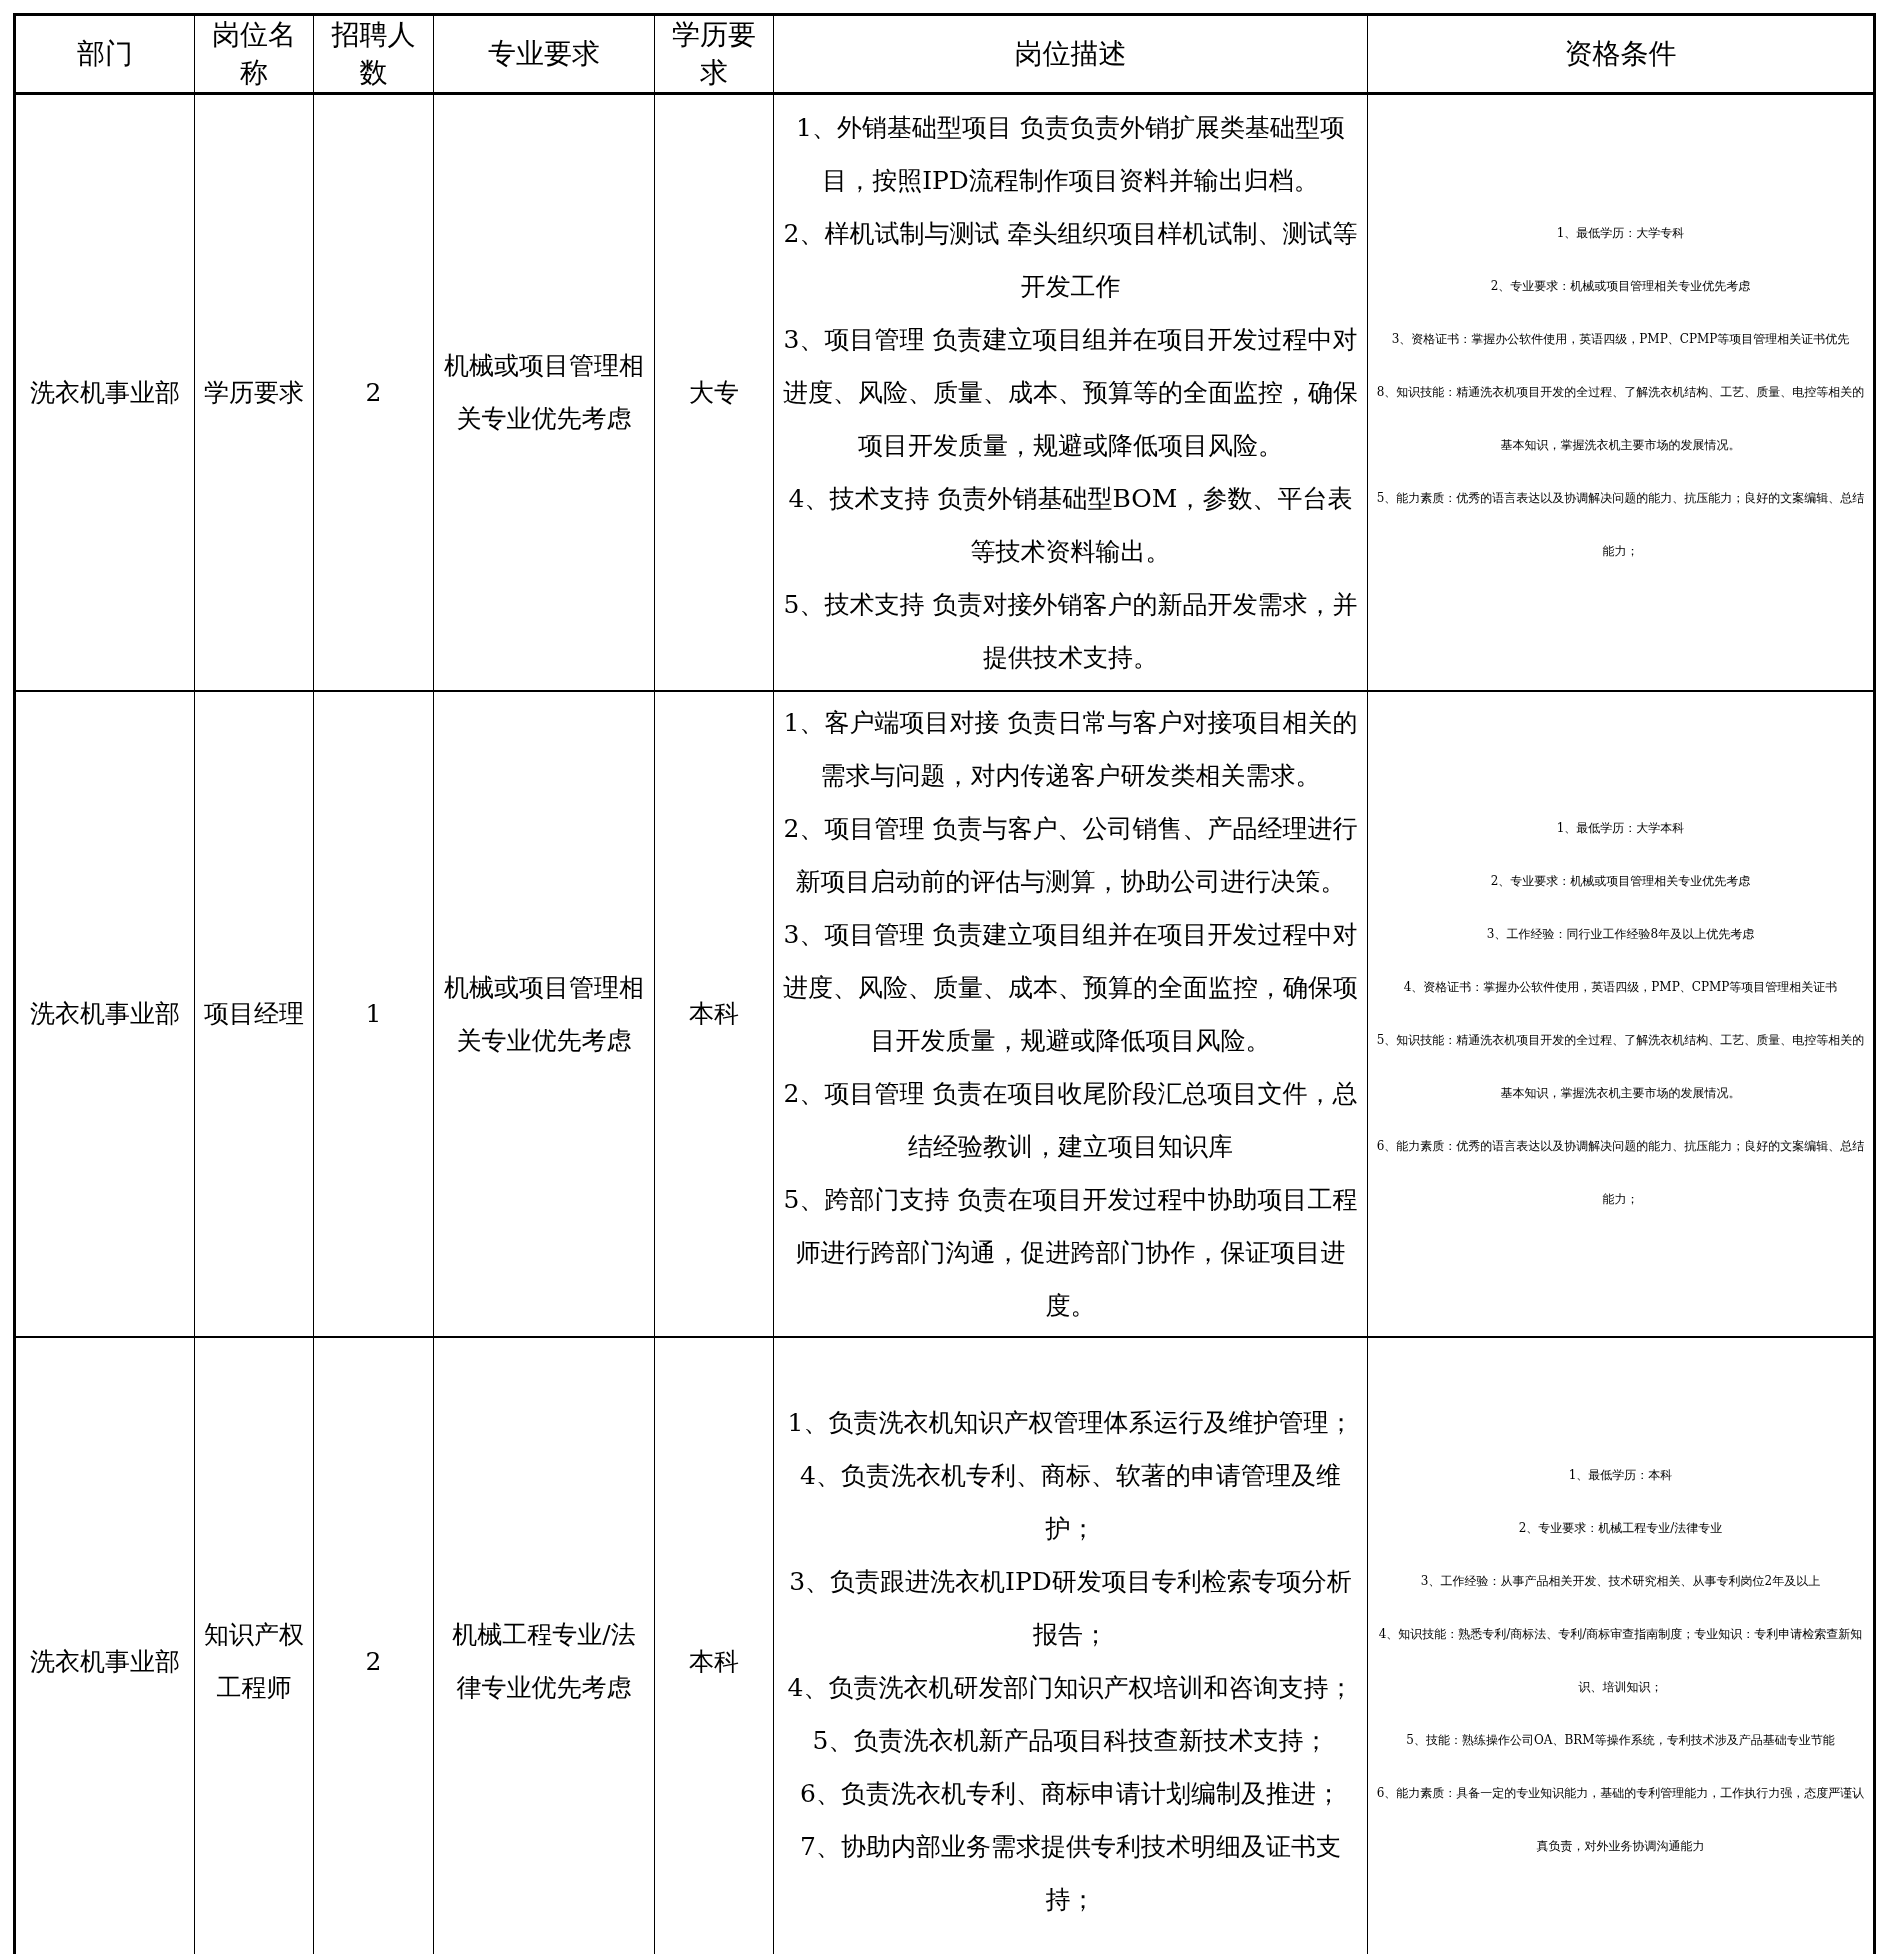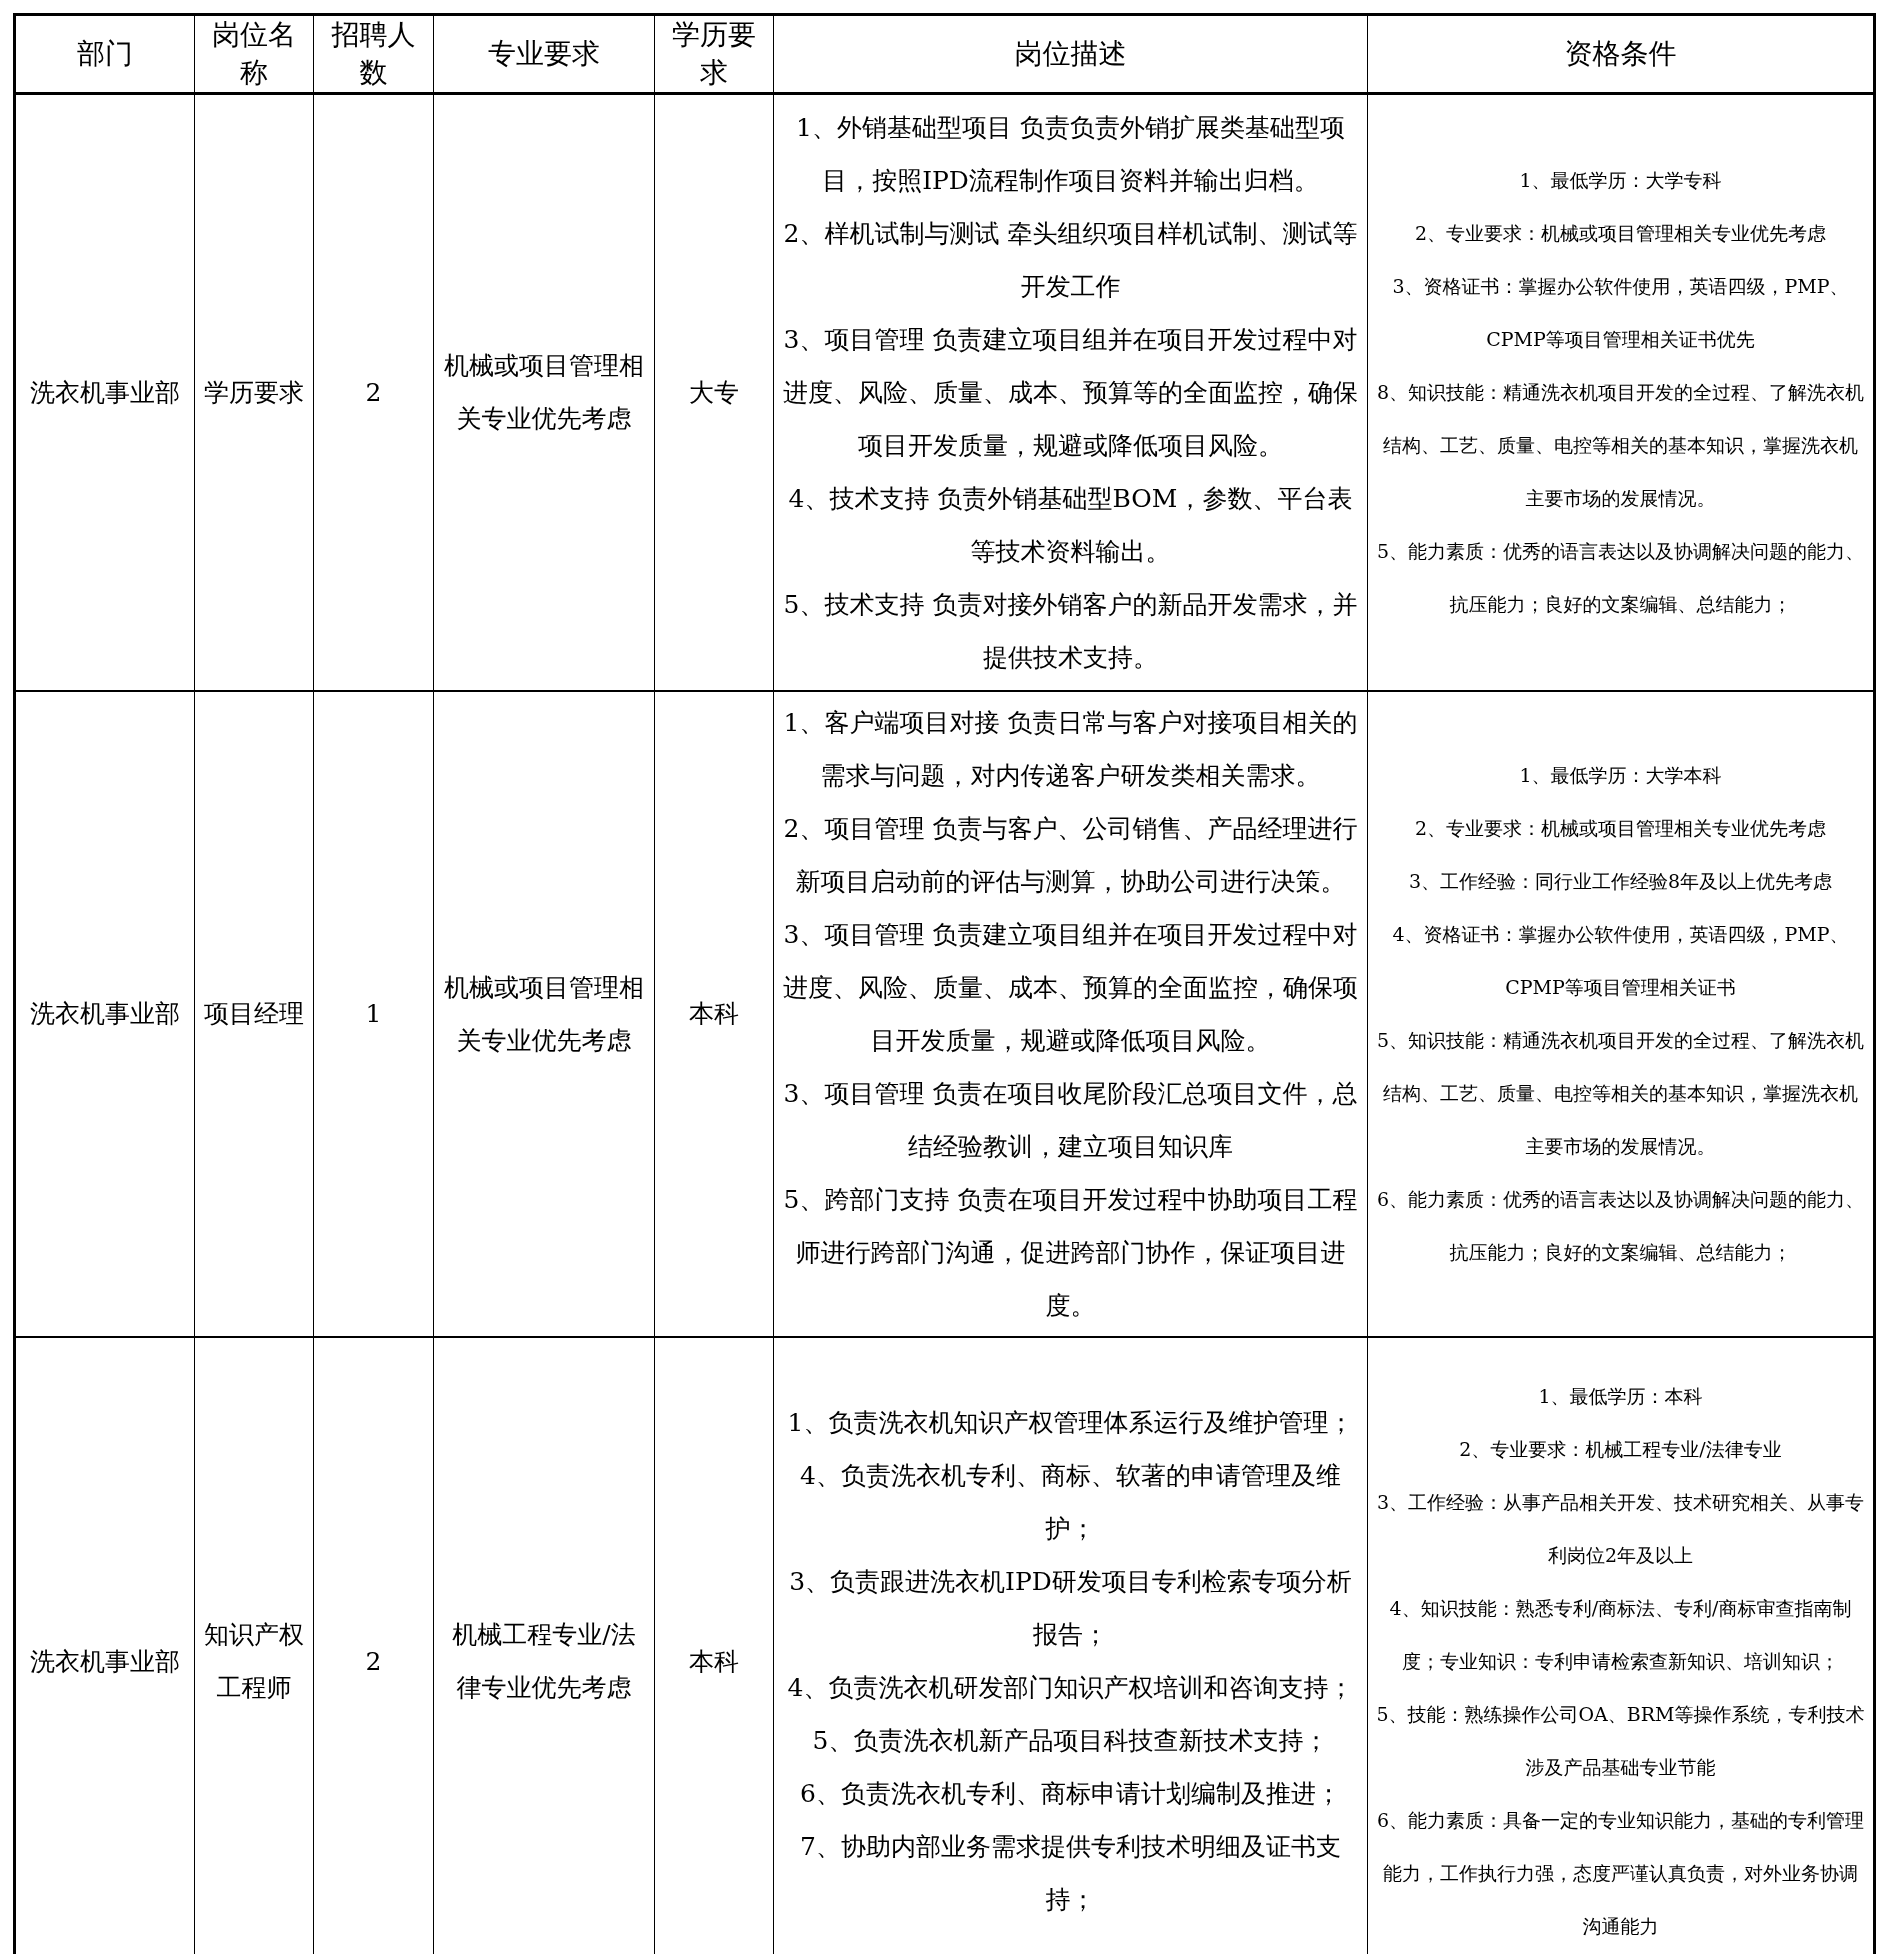--- a/index.html
+++ b/index.html
@@ -16,21 +16,21 @@
   table.jobs { border: 3.2px solid #000; }
   table.jobs thead tr { height: 42px; }
   table.jobs thead th { font-size: 28px; border-bottom: 3.2px solid #000; }
   table.jobs tbody tr.r1 { height: 597px; }
   table.jobs tbody tr.r2 { height: 646px; }
   table.jobs tbody tr.r3 { height: 650px; }
   table.jobs tbody tr { border-bottom: 2.4px solid #000; }
   td.plain { font-size: 25px; line-height: 53px; }
   td.list { font-size: 25px; line-height: 53px; padding: 0 11.2px; }
   td.list .item { display: block; }
-  td.qual { font-size: 19px; line-height: 53px; padding: 0 9.6px; }
+  td.qual { font-size: 12px; line-height: 53px; padding: 0 9.6px; }
   td.qual .item { display: block; }
 </style>
 </head>
 <body>
 
 <table class="jobs">
   <colgroup>
     <col style="width:180px">
     <col style="width:119px">
     <col style="width:120px">
@@ -77,21 +77,21 @@
     <tr class="r2">
       <td class="plain">洗衣机事业部</td>
       <td class="plain">项目经理</td>
       <td class="plain">1</td>
       <td class="plain">机械或项目管理相关专业优先考虑</td>
       <td class="plain">本科</td>
       <td class="list">
         <span class="item">1、客户端项目对接 负责日常与客户对接项目相关的需求与问题，对内传递客户研发类相关需求。</span>
         <span class="item">2、项目管理 负责与客户、公司销售、产品经理进行新项目启动前的评估与测算，协助公司进行决策。</span>
         <span class="item">3、项目管理 负责建立项目组并在项目开发过程中对进度、风险、质量、成本、预算的全面监控，确保项目开发质量，规避或降低项目风险。</span>
-        <span class="item">3、项目管理 负责在项目收尾阶段汇总项目文件，总结经验教训，建立项目知识库</span>
+        <span class="item">2、项目管理 负责在项目收尾阶段汇总项目文件，总结经验教训，建立项目知识库</span>
         <span class="item">5、跨部门支持 负责在项目开发过程中协助项目工程师进行跨部门沟通，促进跨部门协作，保证项目进度。</span>
       </td>
       <td class="qual">
         <span class="item">1、最低学历：大学本科</span>
         <span class="item">2、专业要求：机械或项目管理相关专业优先考虑</span>
         <span class="item">3、工作经验：同行业工作经验8年及以上优先考虑</span>
         <span class="item">4、资格证书：掌握办公软件使用，英语四级，PMP、CPMP等项目管理相关证书</span>
         <span class="item">5、知识技能：精通洗衣机项目开发的全过程、了解洗衣机结构、工艺、质量、电控等相关的基本知识，掌握洗衣机主要市场的发展情况。</span>
         <span class="item">6、能力素质：优秀的语言表达以及协调解决问题的能力、抗压能力；良好的文案编辑、总结能力；</span>
       </td>

